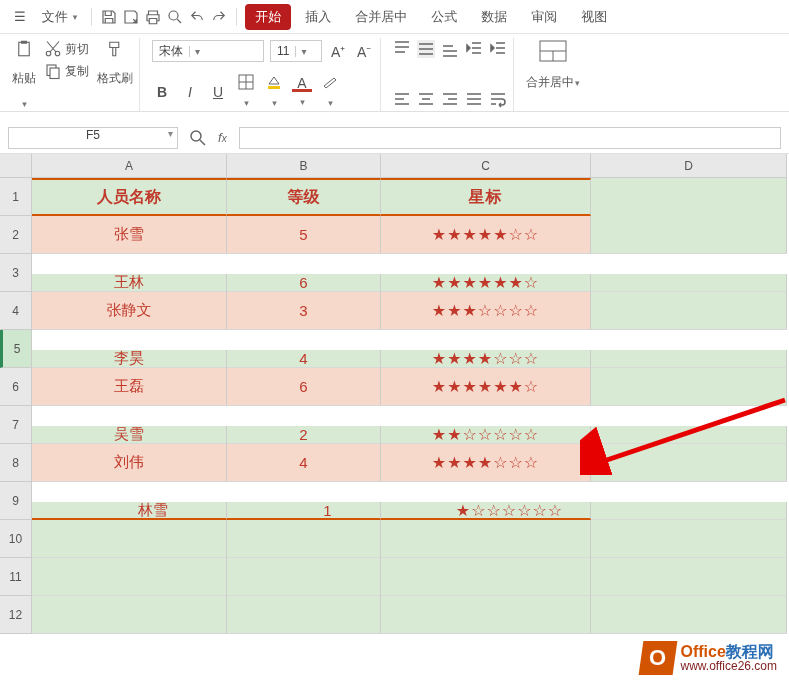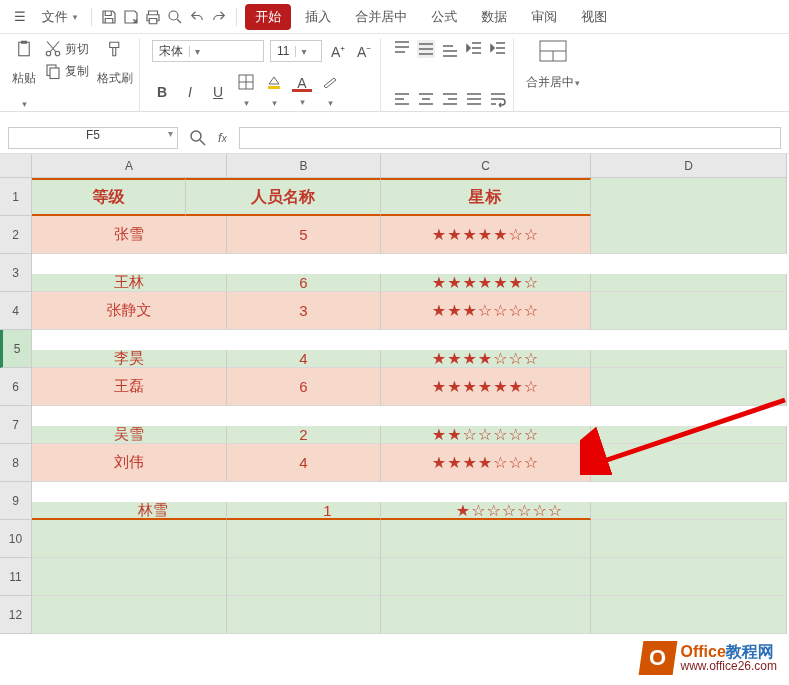--- a/index.html
+++ b/index.html
@@ -245,22 +245,22 @@
   <div class="corner"></div>
   <div class="colheads">
     <div class="colhead cA">A</div>
     <div class="colhead cB">B</div>
     <div class="colhead cC">C</div>
     <div class="colhead cD">D</div>
   </div>
   <div class="rows">
     <div class="row hdrrow">
       <div class="rowhead">1</div>
+      <div class="cell cA">人员名称</div>
       <div class="cell cB">等级</div>
-      <div class="cell cA">人员名称</div>
       <div class="cell cC">星标</div>
       <div class="cell cD"></div>
     </div>
     <div class="row even">
       <div class="rowhead">2</div>
       <div class="cell cA">张雪</div>
       <div class="cell cB">5</div>
       <div class="cell cC stars">★★★★★☆☆</div>
       <div class="cell cD"></div>
     </div>

